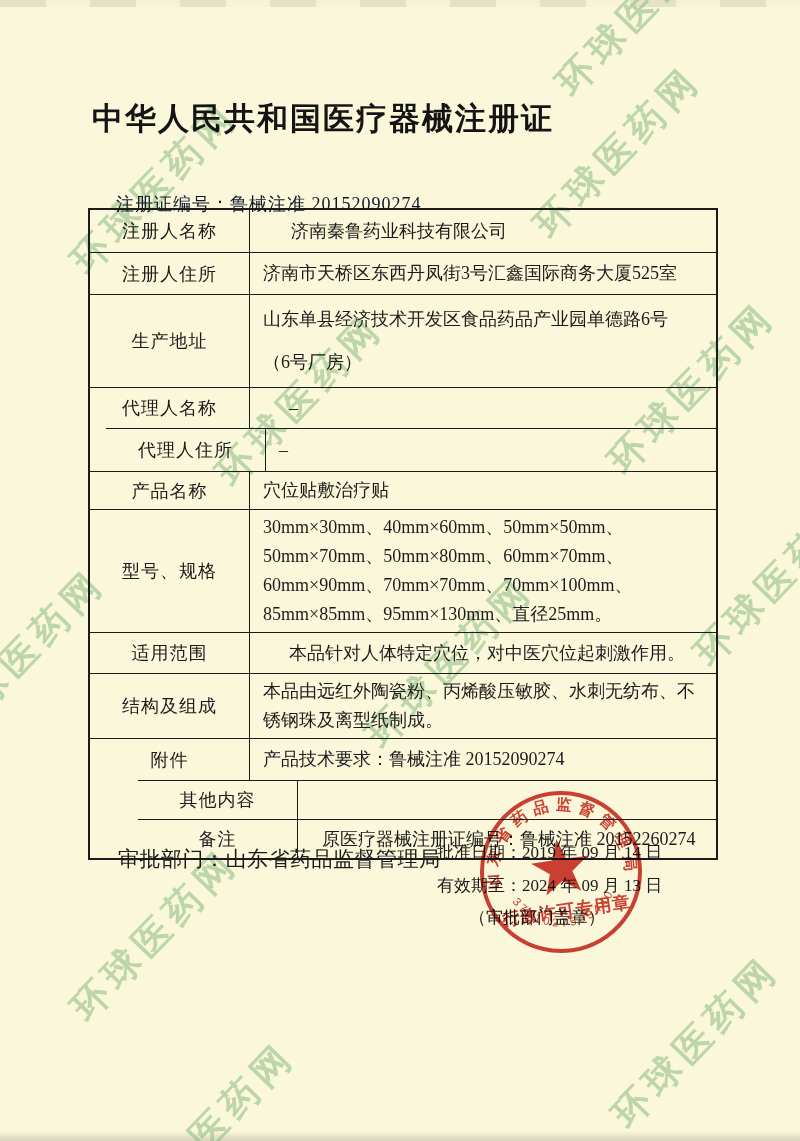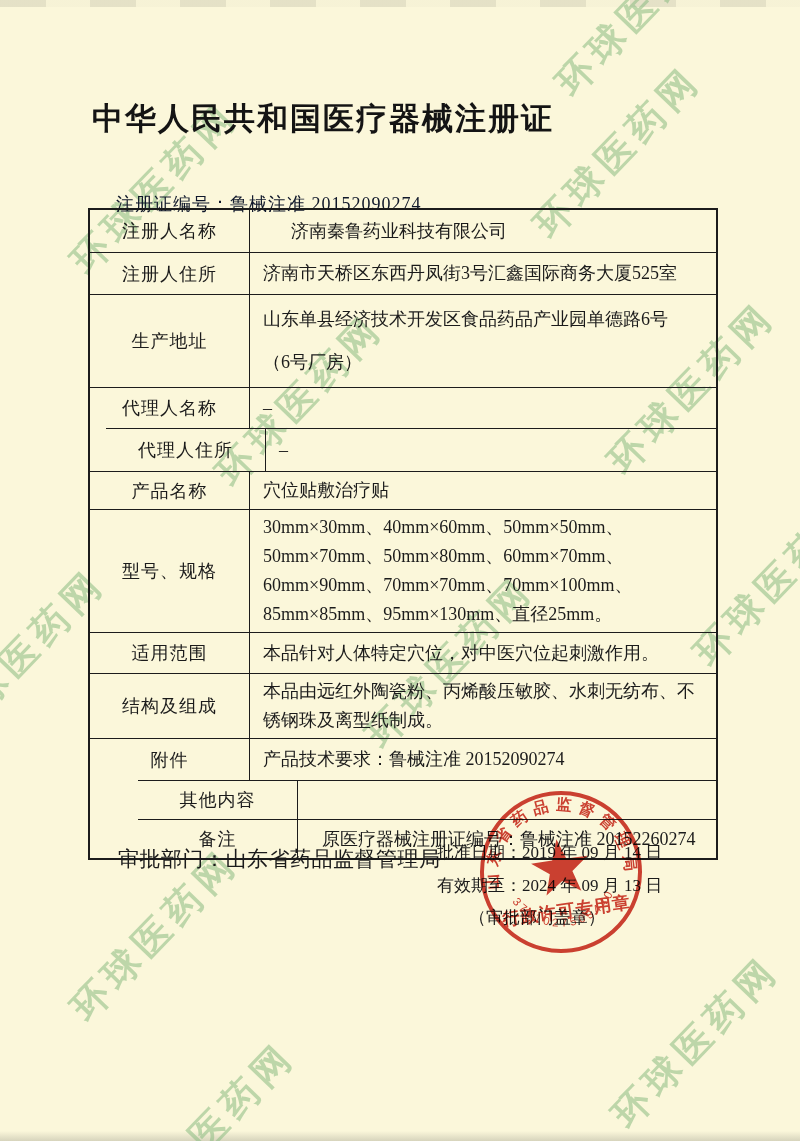--- a/index.html
+++ b/index.html
@@ -85,21 +85,21 @@
   }
   .tvalue{
     flex:1;
     display:flex;align-items:center;
     font-size:18px;
     padding:3px 8px 3px 13px;
     box-sizing:border-box;
     white-space:pre-line;
     line-height:29px;
   }
-  .h44{min-height:42px;} .h89{min-height:87px;} .h43{min-height:41px;}
+  .h44{min-height:42px;} .h89{min-height:87px;} .h43{min-height:41px;gap:26px;}
   .h45{min-height:43px;margin-left:16px;} .h40{min-height:38px;} .h87{min-height:85px;}
   .h64{min-height:62px;} .h41{min-height:39px;margin-left:48px;}
   .lh44 .tvalue{line-height:43px;}
   .indent .tvalue{padding-left:24px;}
   
   .footer-left{
     position:absolute;left:118px;top:845px;
     font-size:21px;letter-spacing:.5px;
   }
   .fd1{position:absolute;left:437px;top:841px;font-size:17px;}

